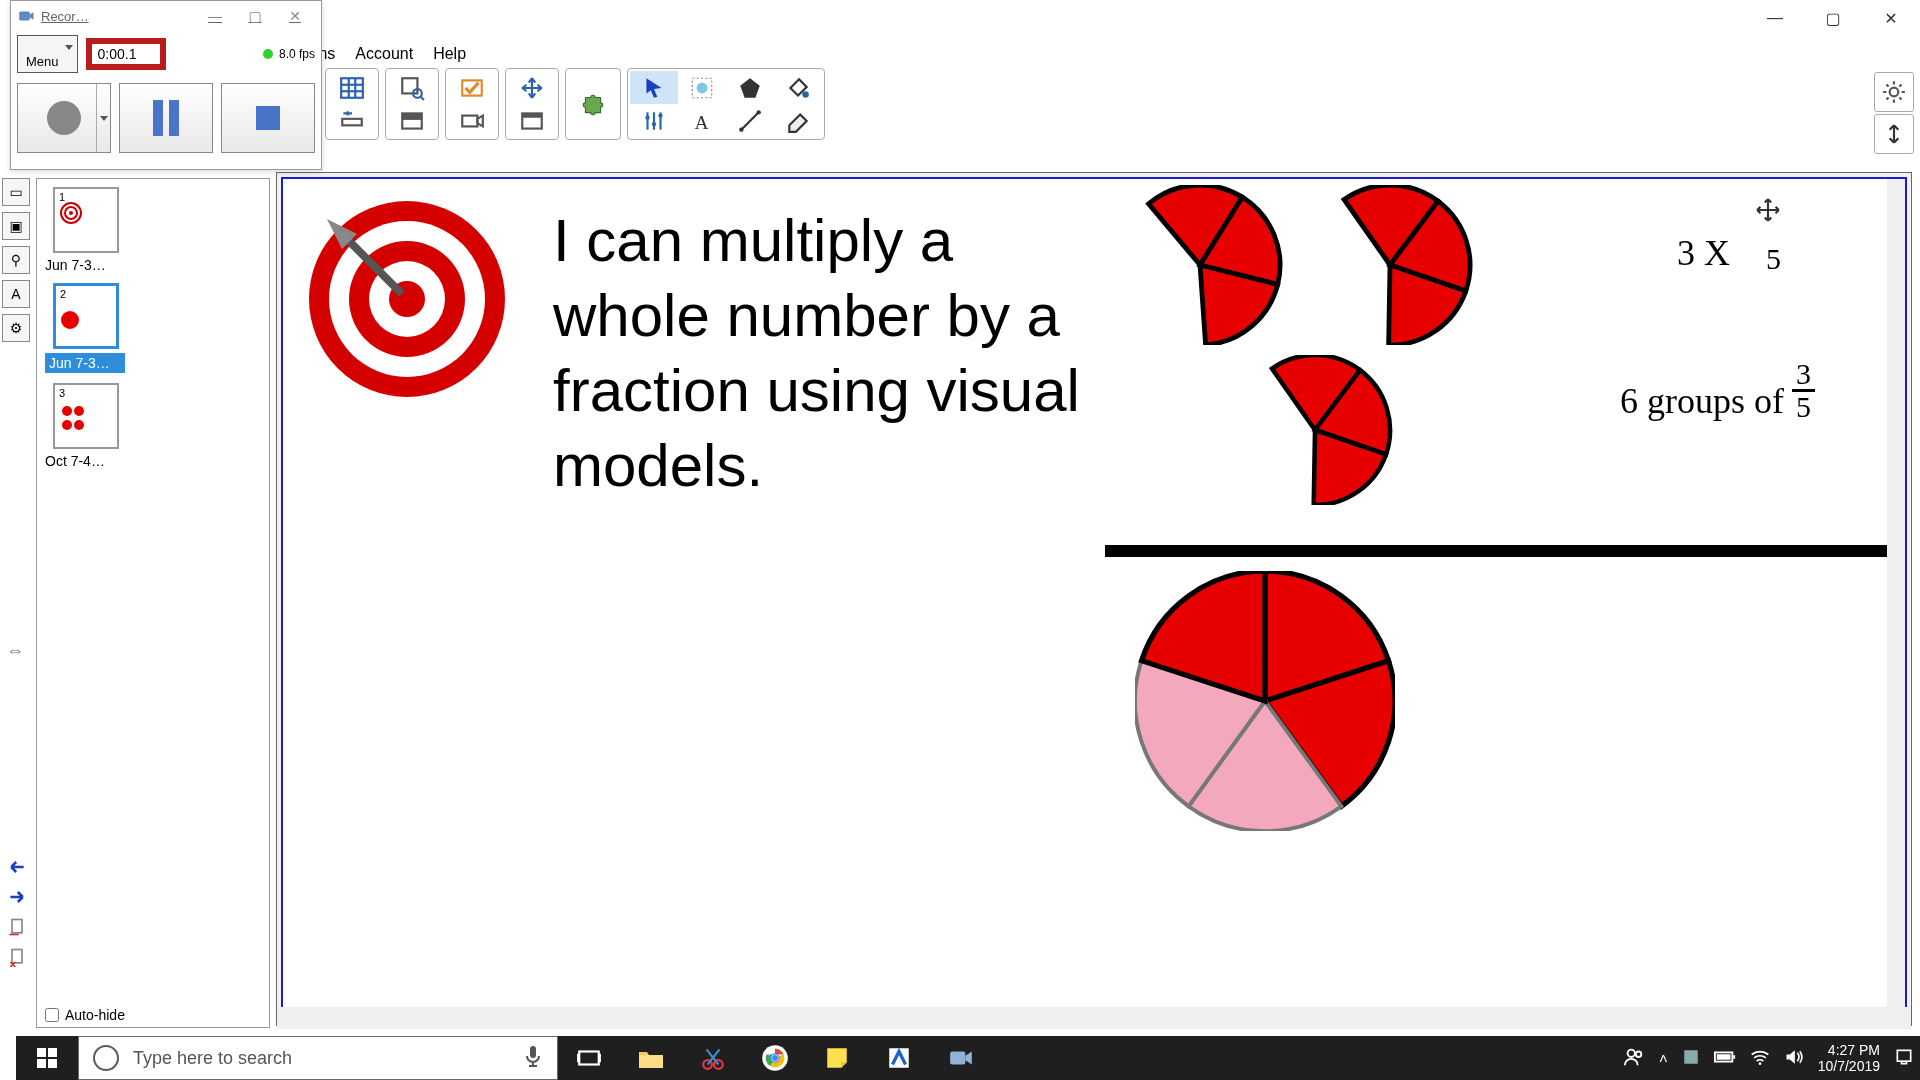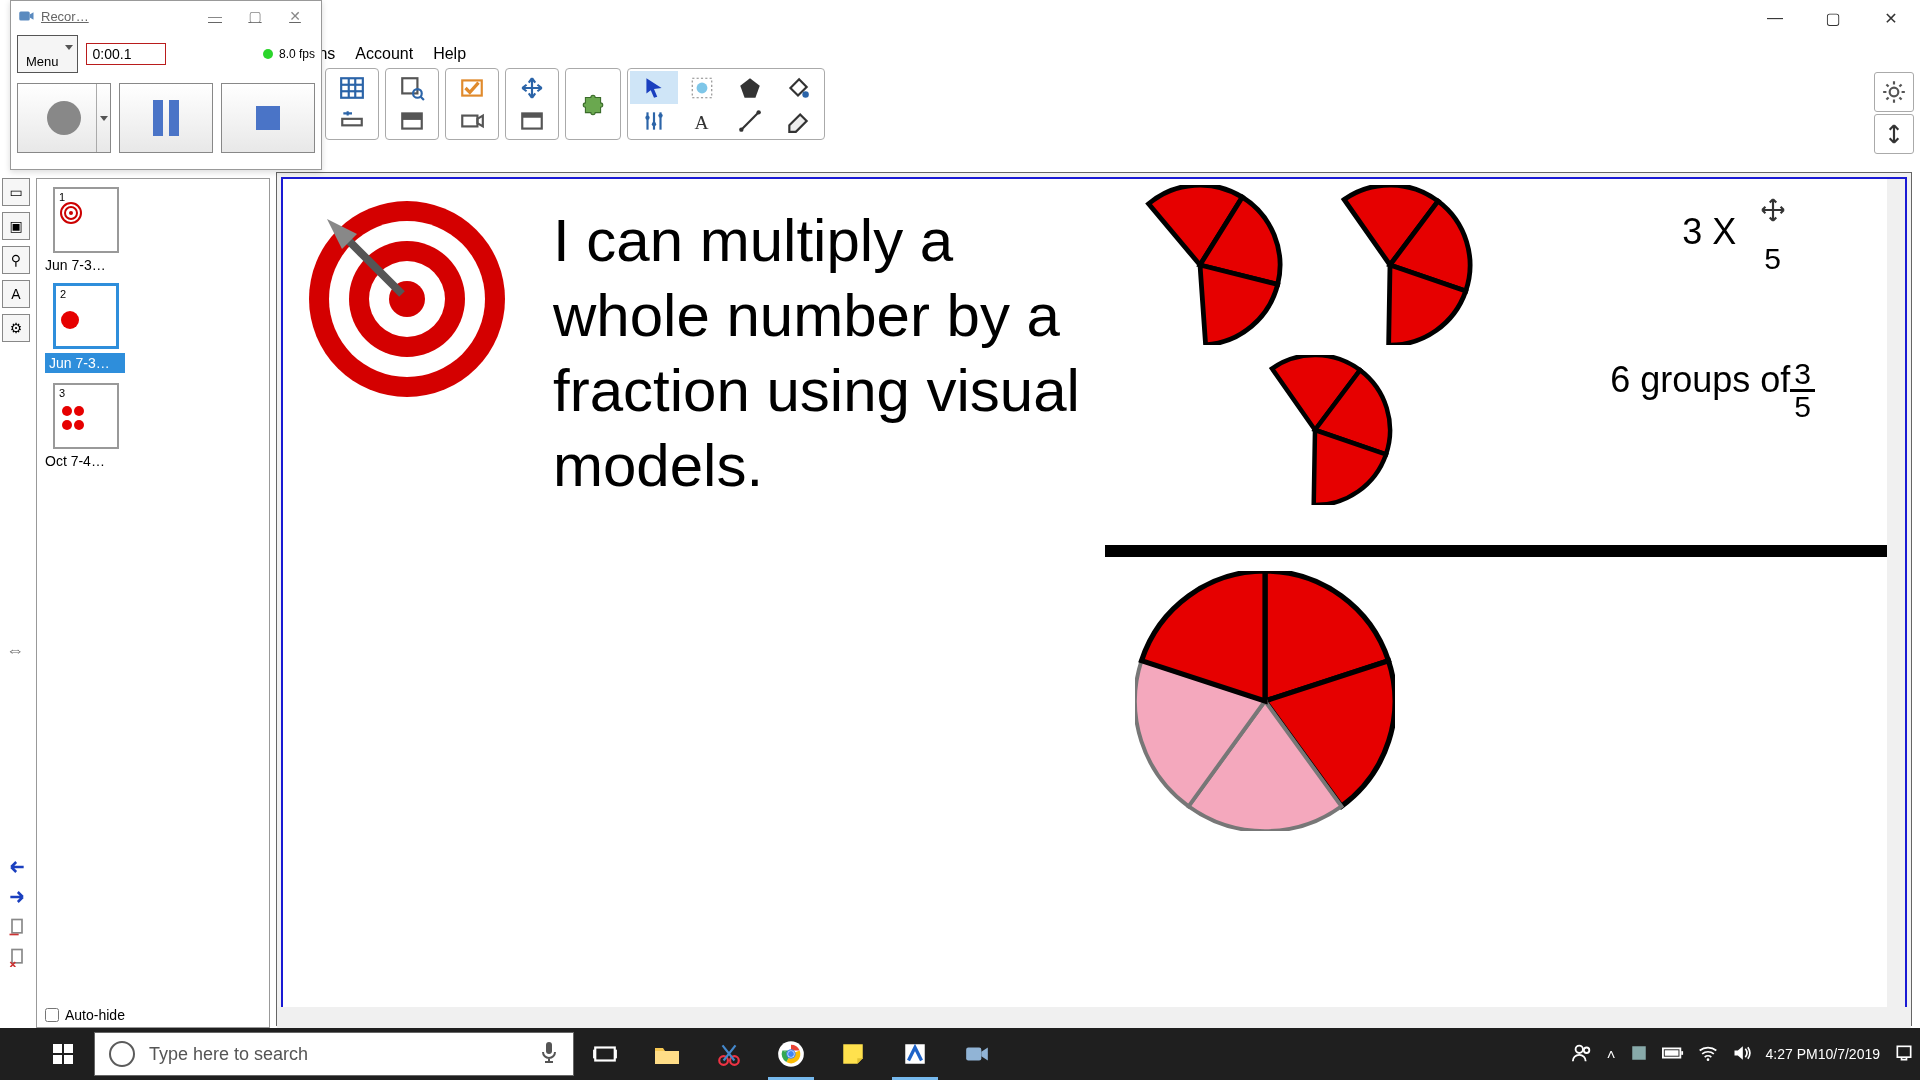--- a/index.html
+++ b/index.html
@@ -7,21 +7,21 @@
 
 
 .recorder-window { position: absolute; top: 0; left: 10px; width: 312px; height: 170px; background: #fff; border: 1px solid #999; z-index: 100; box-shadow: 0 2px 6px rgba(0,0,0,.15); }
 .recorder-title { height: 30px; display: flex; align-items: center; padding: 0 6px; background: #fff; font-size: 13px; color: #666; text-decoration: underline; }
 .recorder-title .icon-app { width: 18px; height: 18px; margin-right: 6px; }
 .recorder-title .gap { flex: 1; }
 .recorder-title .wbtn { width: 40px; height: 28px; display: inline-flex; align-items: center; justify-content: center; font-size: 14px; color: #888; }
 .recorder-row { display: flex; align-items: center; gap: 8px; padding: 4px 6px; }
 .menu-chip { border: 1px solid #555; background: #f5f5f5; padding: 18px 8px; font-size: 13px; height: 24px; position: relative; }
 .menu-chip::after{content:"";position:absolute;right:4px;top:9px;border-left:4px solid transparent;border-right:4px solid transparent;border-top:5px solid #555;}
-.time-box { border: 1px solid #b91c1c; background: #fff; padding: 2px 6px; font-size: 14px; width: 80px; overflow:hidden;}
+.time-box { border: 6px solid #b91c1c; background: #fff; padding: 2px 6px; font-size: 14px; width: 80px; overflow:hidden;}
 .fps { margin-left: auto; font-size: 12px; display: flex; align-items: center; gap: 6px; }
 .fps-dot { width: 10px; height: 10px; border-radius: 50%; background: #2bd52b; }
 .rec-controls { display: flex; gap: 8px; padding: 6px; }
 .rec-btn { flex: 1; height: 70px; border: 1px solid #888; background: linear-gradient(#fff,#e8e8e8); display: flex; align-items: center; justify-content: center; }
 .rec-circ { width: 34px; height: 34px; border-radius: 50%; background: #888; }
 .rec-pause { display:flex; gap:6px;}
 .rec-pause span{width:10px;height:36px;background:#4a74c7;}
 .rec-stop { width:24px;height:24px;background:#4a74c7;}
 .rec-btn.split{position:relative;}
 .rec-split-handle{position:absolute;right:0;top:0;width:14px;height:100%;border-left:1px solid #aaa;display:flex;align-items:center;justify-content:center;}
@@ -73,40 +73,40 @@
 .canvas { position: absolute; inset: 4px; background: #fff; border: 2px solid #1a1ad4; overflow:hidden;}
 
 
 .pg-left { position: absolute; left: 10px; top: 10px; width: 800px; height: 100%;}
 .bullseye { position: absolute; left: 14px; top: 10px; width: 200px; height: 200px; }
 .lc-text { position: absolute; left: 260px; top: 14px; font-size: 60px; font-family: Arial, sans-serif; line-height:1.25;}
 
 
 .pg-right { position: absolute; right: 0; top: 0; width: 800px; height: 100%; border-left: 0px solid #000; }
 .vscroll{position:absolute;right:-4px;top:0;width:22px;height:100%;background:#f0f0f0;}
-.math-expr { position: absolute; font-size: 36px; font-family: Liberation Sans, sans-serif; display:flex;align-items:flex-start;}
+.math-expr { position: absolute; font-size: 36px; font-family: Liberation Serif, serif; display:flex;align-items:flex-end;gap:8px;}
 .frac { display:inline-flex; flex-direction:column; align-items:center; line-height:1;font-size:30px;}
 .frac .num{border-bottom:3px solid #000;padding:0 4px;}
 .divline{position:absolute;left:0;right:18px;height:12px;background:#000;}
 .drag-handle{width:26px;height:26px;}
 
 
 .hscroll{position:absolute;left:0;right:0;bottom:-4px;height:22px;background:#f0f0f0;}
 
 
-.taskbar { position: absolute; left:0; right:0; bottom:0; height: 52px; background: #1f1f1f; display:flex; align-items:center; color:#fff;padding-left:32px;}
+.taskbar { position: absolute; left:16px; right:0; bottom:0; height: 44px; background: #1f1f1f; display:flex; align-items:center; color:#fff;}
 .start-btn{width:62px;height:52px;display:flex;align-items:center;justify-content:center;}
 .search-box{flex:0 0 480px;height:44px;background:#fff;color:#555;display:flex;align-items:center;padding:0 14px;font-size:18px;gap:14px;border:1px solid #666;}
 .search-box .cortana{width:26px;height:26px;border:2px solid #5b5b5b;border-radius:50%;}
 .search-box .mic{margin-left:auto;}
 .task-icons{display:flex;height:52px;}
 .task-icons .ti{width:62px;height:52px;display:flex;align-items:center;justify-content:center;position:relative;}
 .ti.active::after{content:"";position:absolute;bottom:0;left:8px;right:8px;height:3px;background:#76b9ed;}
 .tray{margin-left:auto;display:flex;align-items:center;gap:14px;padding-right:6px;font-size:15px;}
-.tray .clk{display:flex;flex-direction:row;align-items:flex-end;line-height:1.15;font-size:14px;}
+.tray .clk{display:flex;flex-direction:column;align-items:flex-end;line-height:1.15;font-size:14px;}
 .tray-icn{color:#fff;}
 </style>
 </head>
 <body>
 
 <div class="win-controls">
   <div class="wbtn">—</div>
   <div class="wbtn">▢</div>
   <div class="wbtn">✕</div>
 </div>

